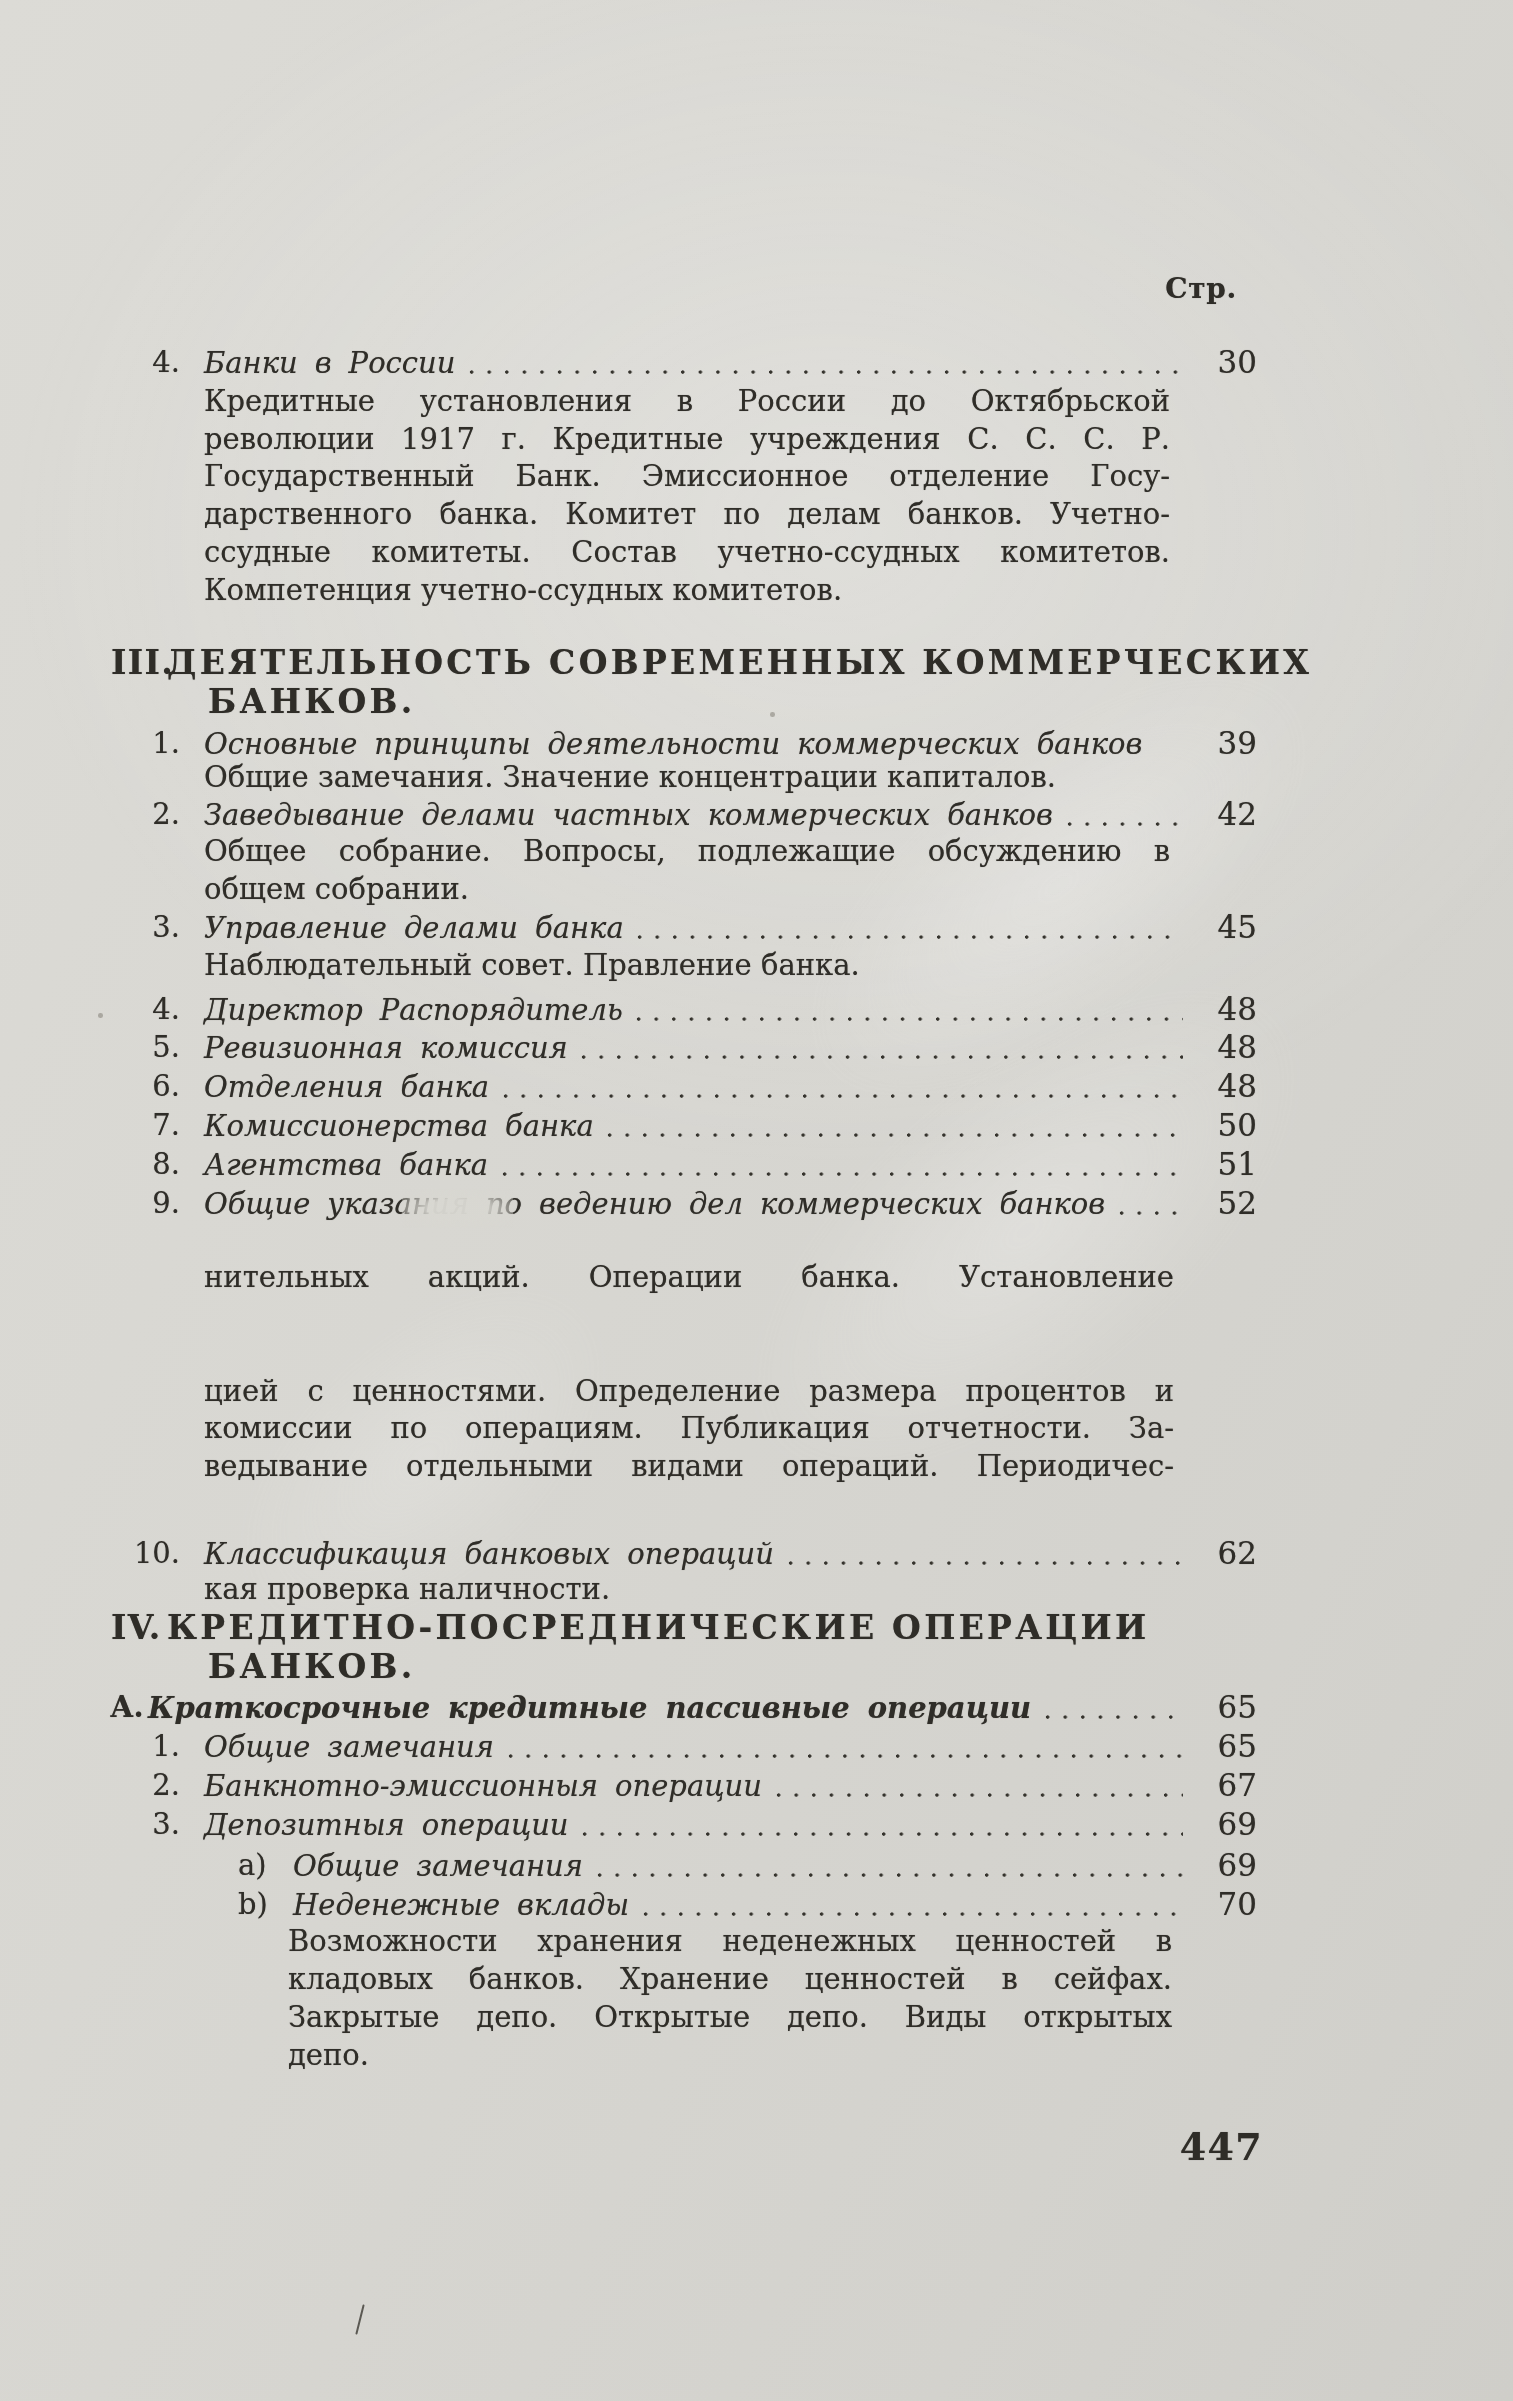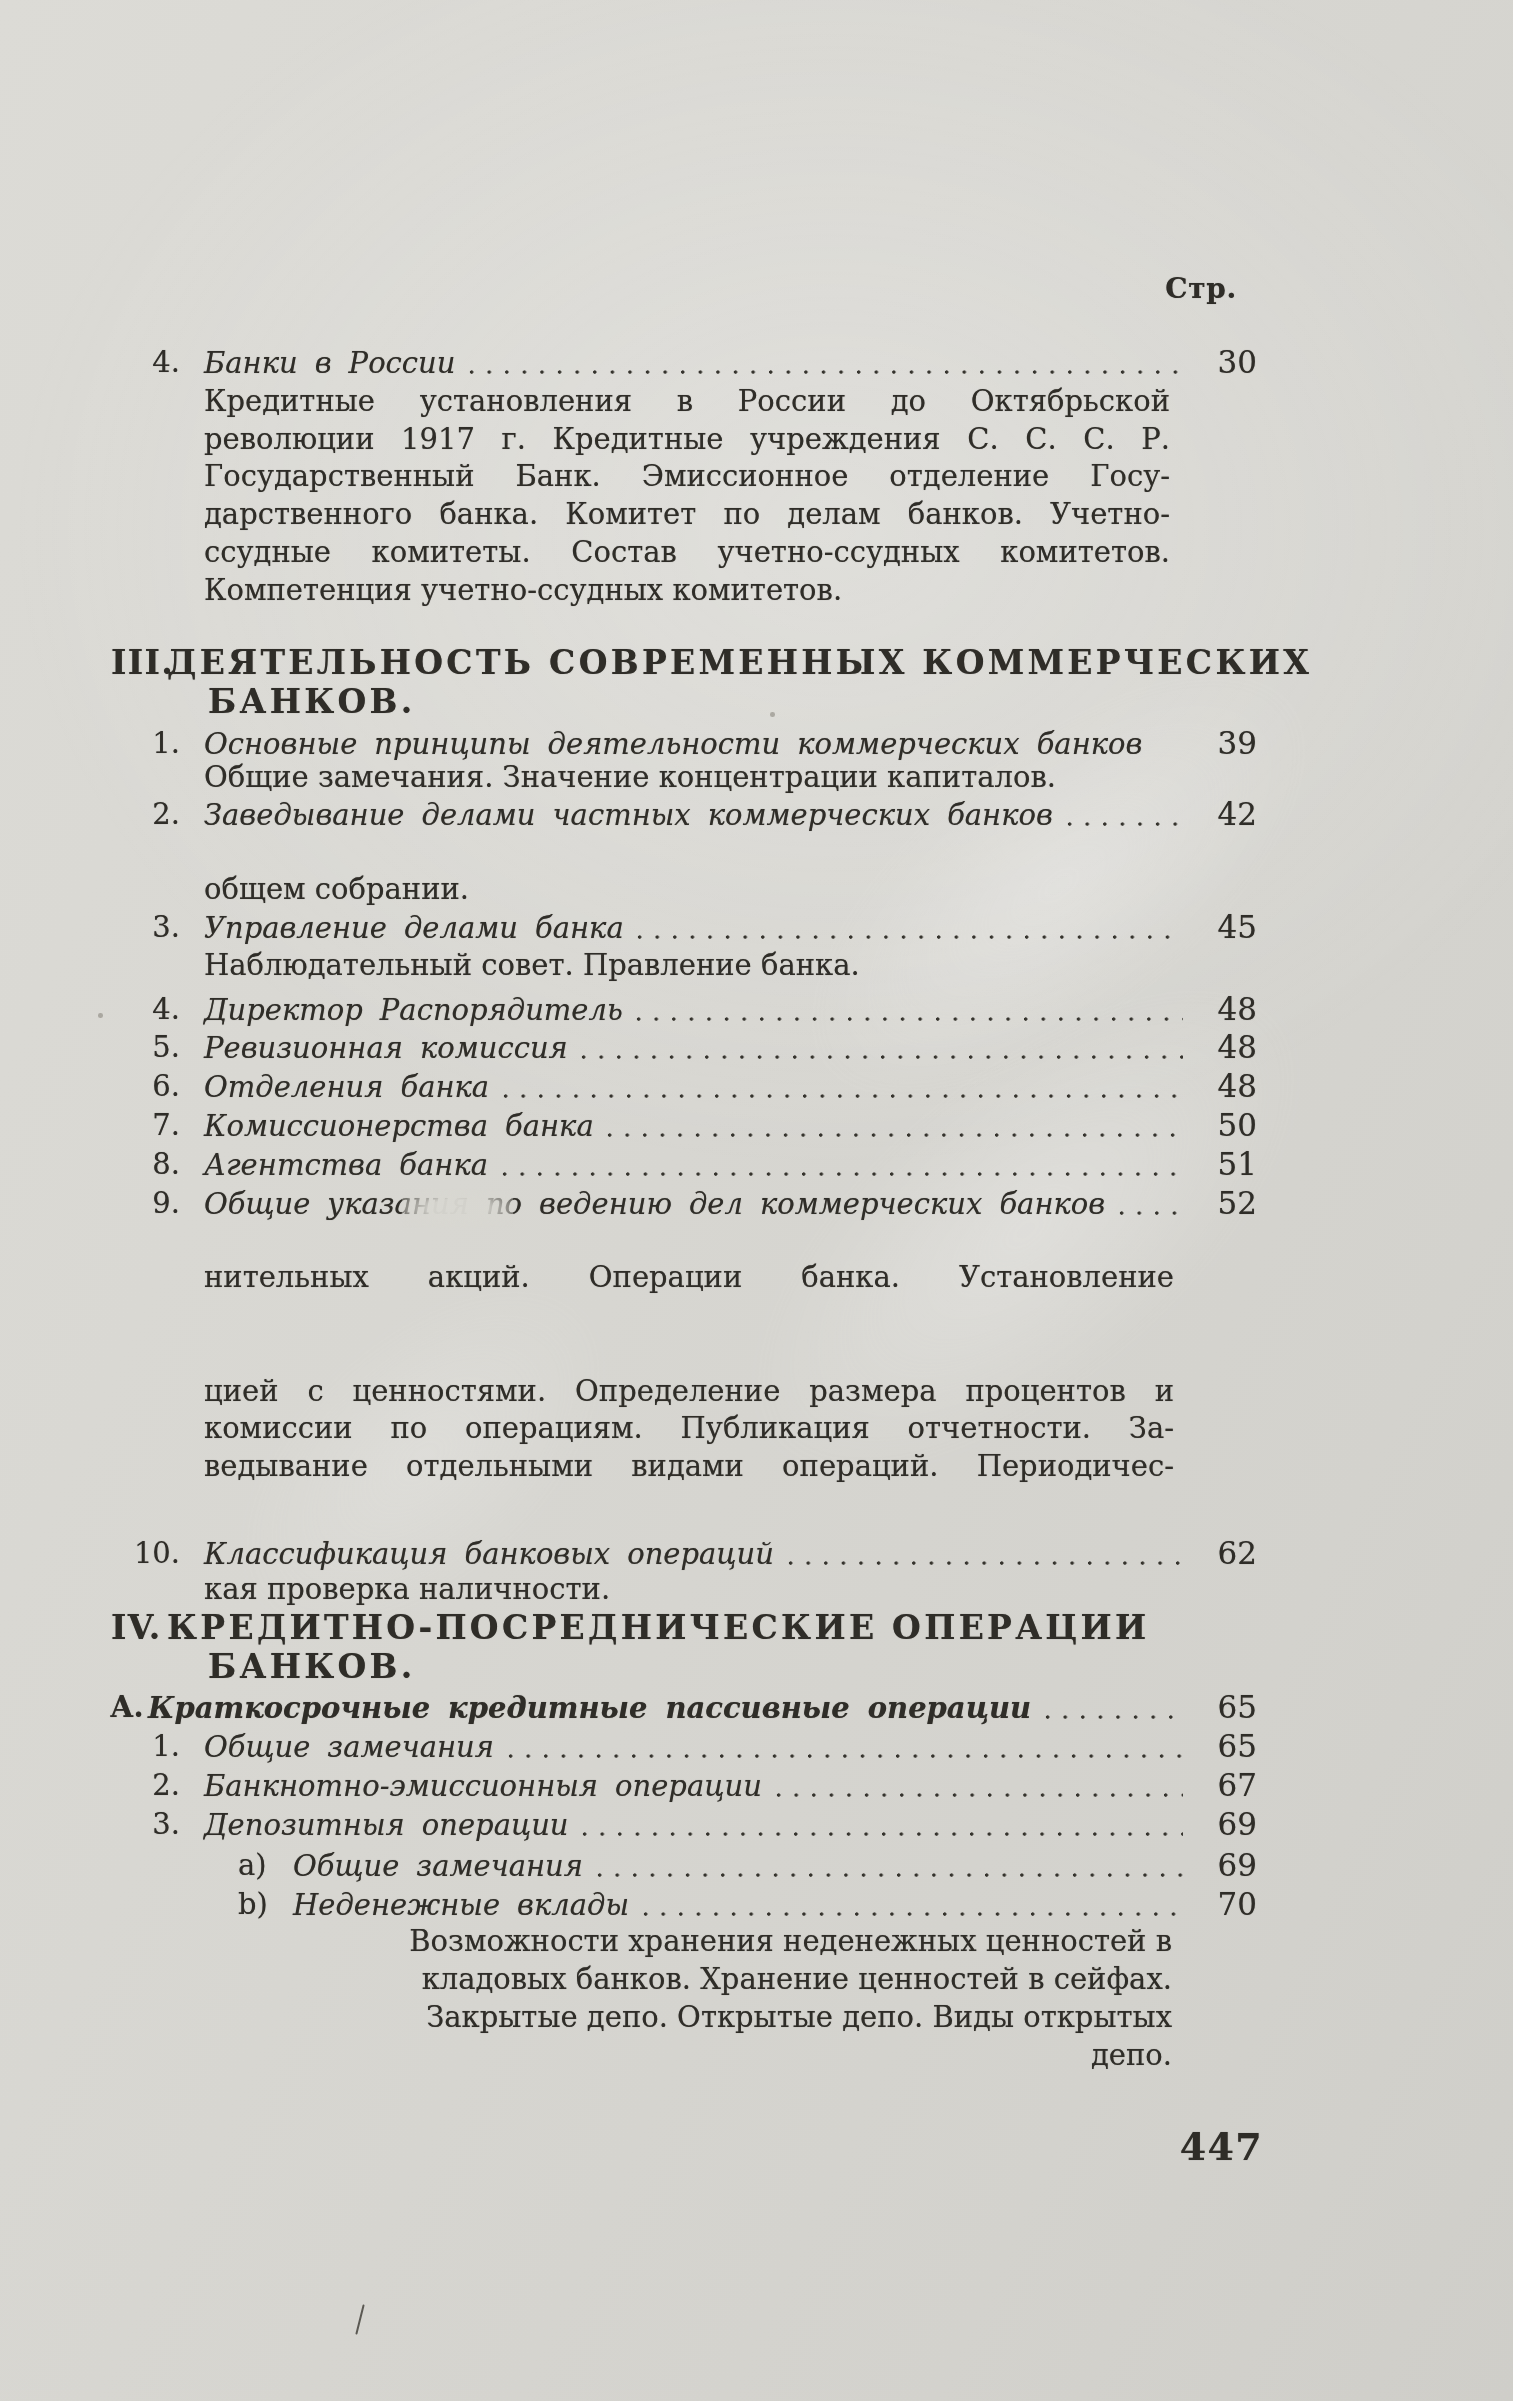--- a/index.html
+++ b/index.html
@@ -41,21 +41,21 @@
   .row.alpha .num{left:-38px;width:33px;text-align:left;font-weight:bold;}
   .row.alpha .title{font-weight:bold;}
   
   .pline{
     position:absolute;left:204px;width:966px;
     font-size:29px;line-height:36px;white-space:nowrap;
   }
   .pline.j{text-align:justify;white-space:normal;}
   .pline.j::after{content:"";display:inline-block;width:100%;}
   .pline.wide{width:970px;}
-  .pline.deep{left:288px;width:884px;text-align:right;}
+  .pline.deep{left:288px;width:884px;}
   
   .sec{
     position:absolute;left:111px;
     font-size:33px;line-height:39px;letter-spacing:3.3px;
     font-weight:bold;white-space:nowrap;
   }
   .sec .secnum{display:inline-block;width:56px;letter-spacing:1.3px;}
   .sec2{left:208px;}
   
   .hdr{
@@ -121,20 +121,21 @@
     <span class="pg">39</span>
   </div>
   <div class="pline" style="top:759px">Общие замечания. Значение концентрации капиталов.</div>
 
   <div class="row" style="top:796px">
     <span class="num">2.</span>
     <span class="title">Заведывание делами частных коммерческих банков</span>
     <span class="leader"></span>
     <span class="pg">42</span>
   </div>
+  <div class="pline j" style="top:833px">Общее собрание. Вопросы, подлежащие обсуждению в</div>
   <div class="pline" style="top:871px">общем собрании.</div>
 
   <div class="row" style="top:909px">
     <span class="num">3.</span>
     <span class="title">Управление делами банка</span>
     <span class="leader"></span>
     <span class="pg">45</span>
   </div>
   <div class="pline" style="top:947px">Наблюдательный совет. Правление банка.</div>
 

